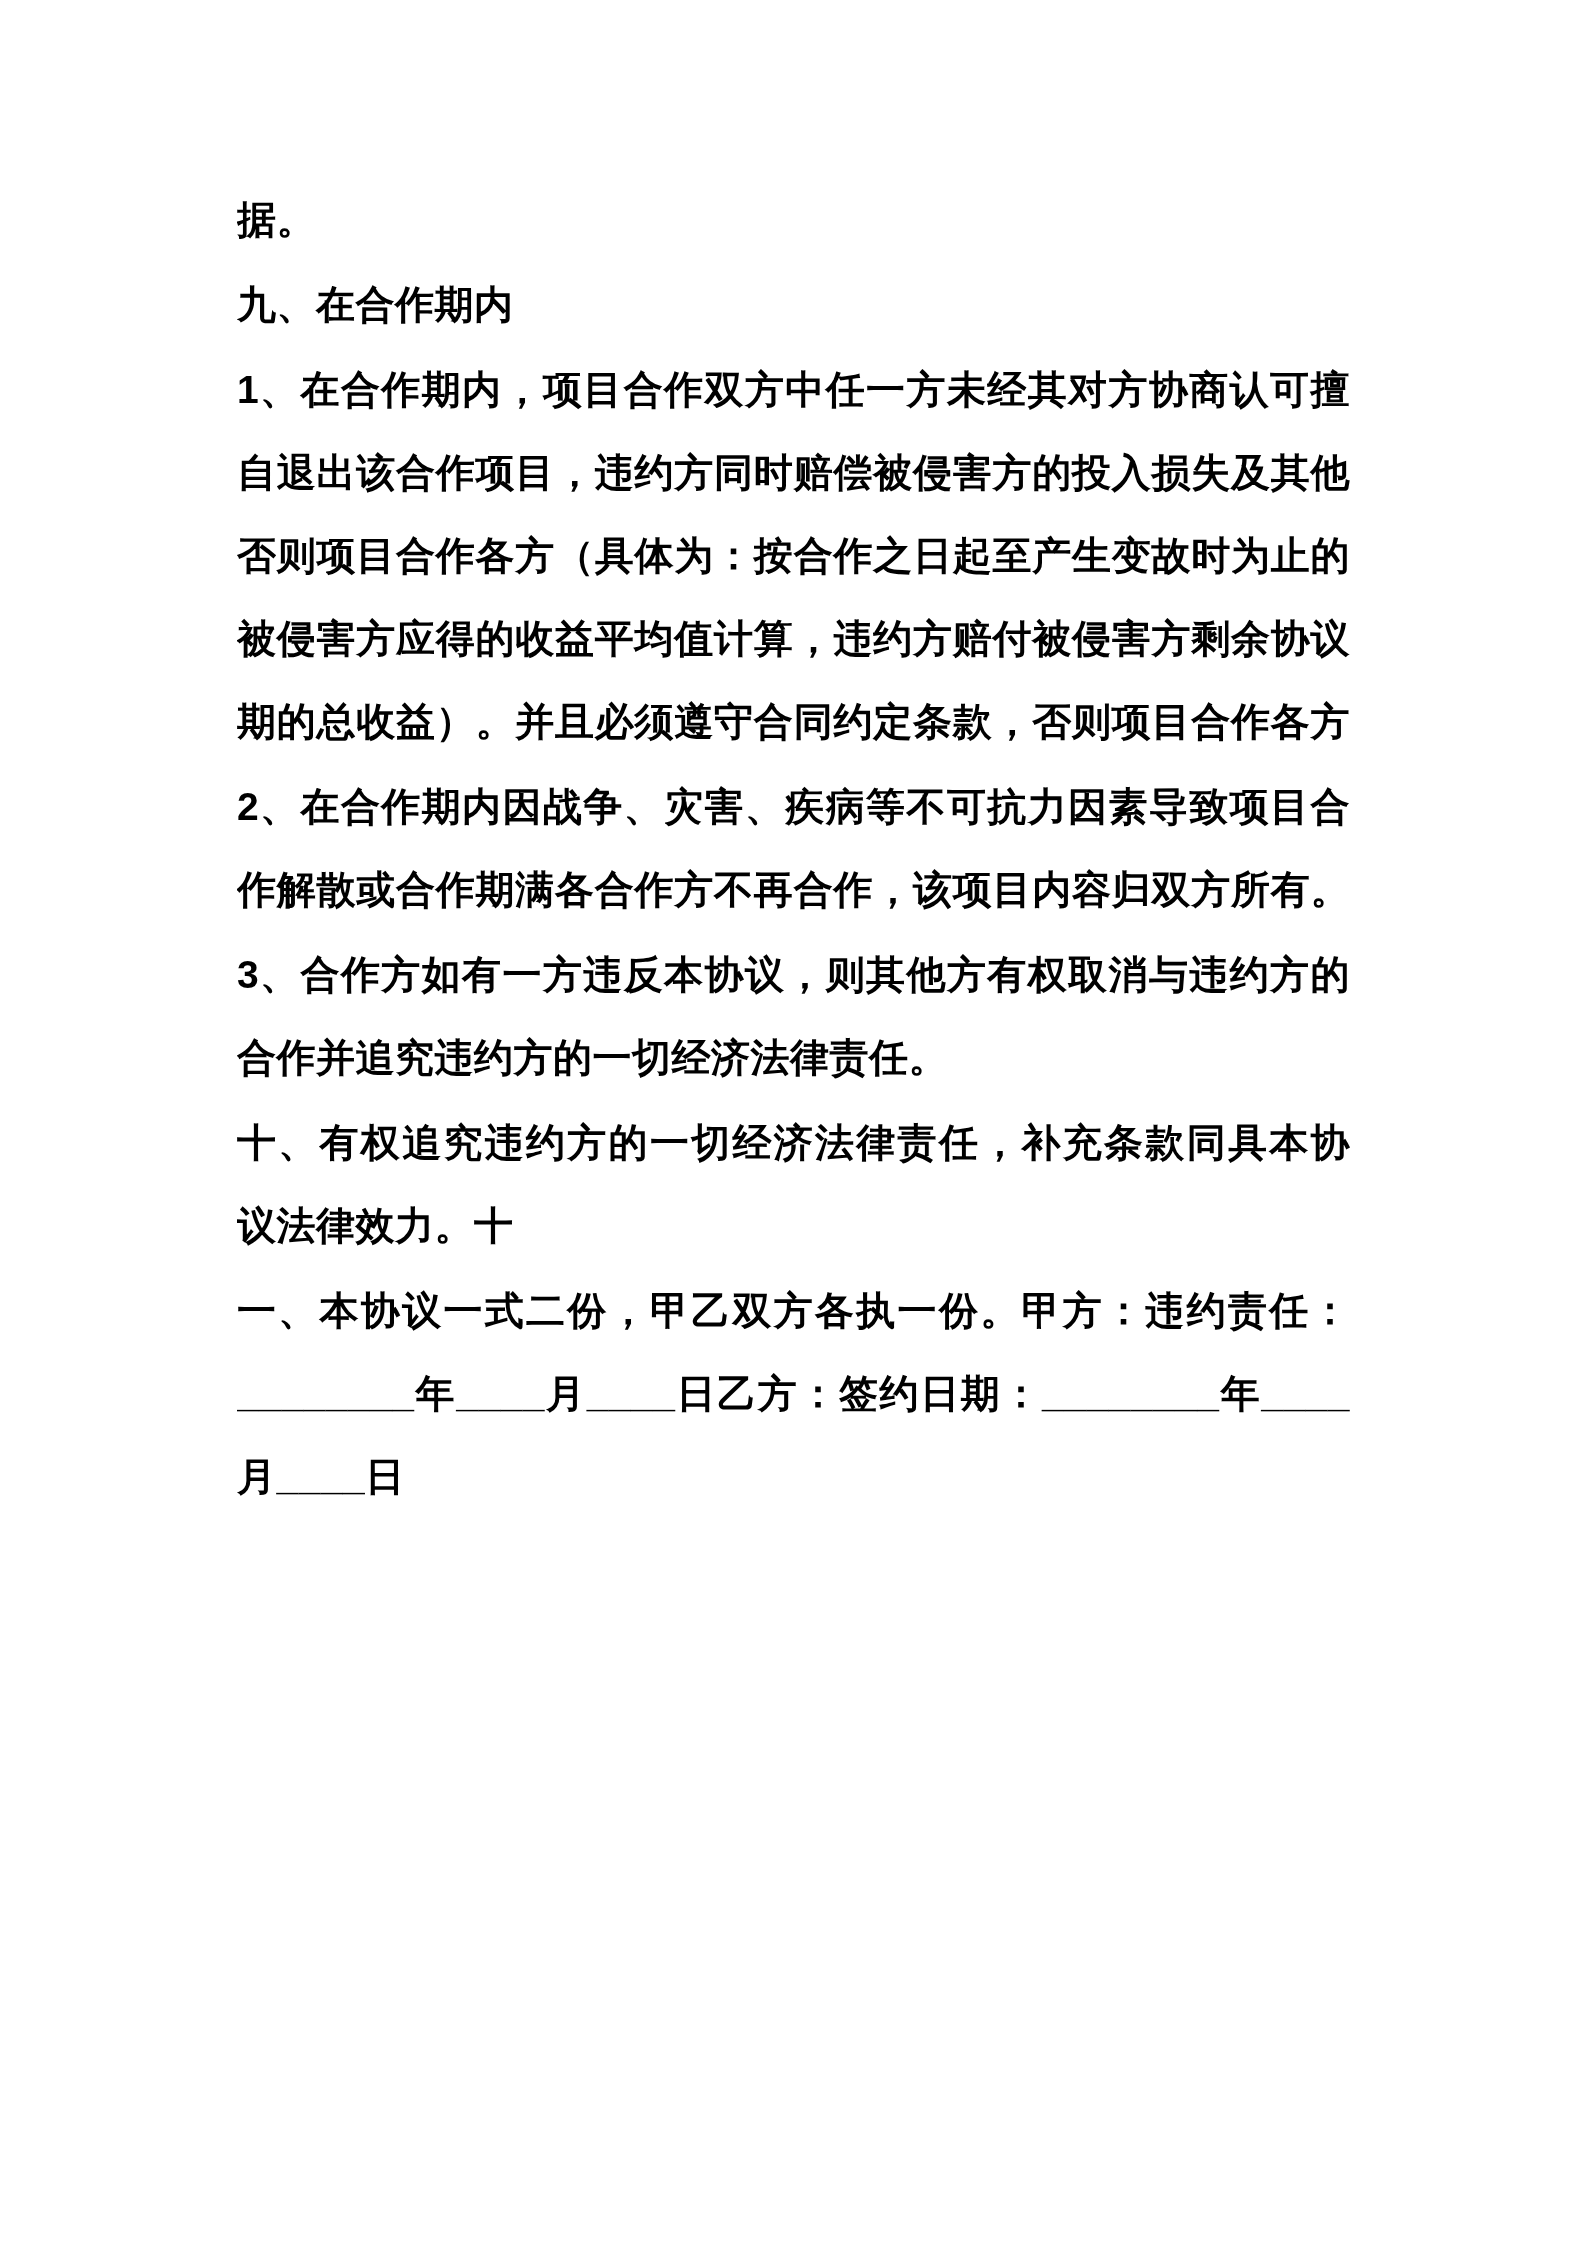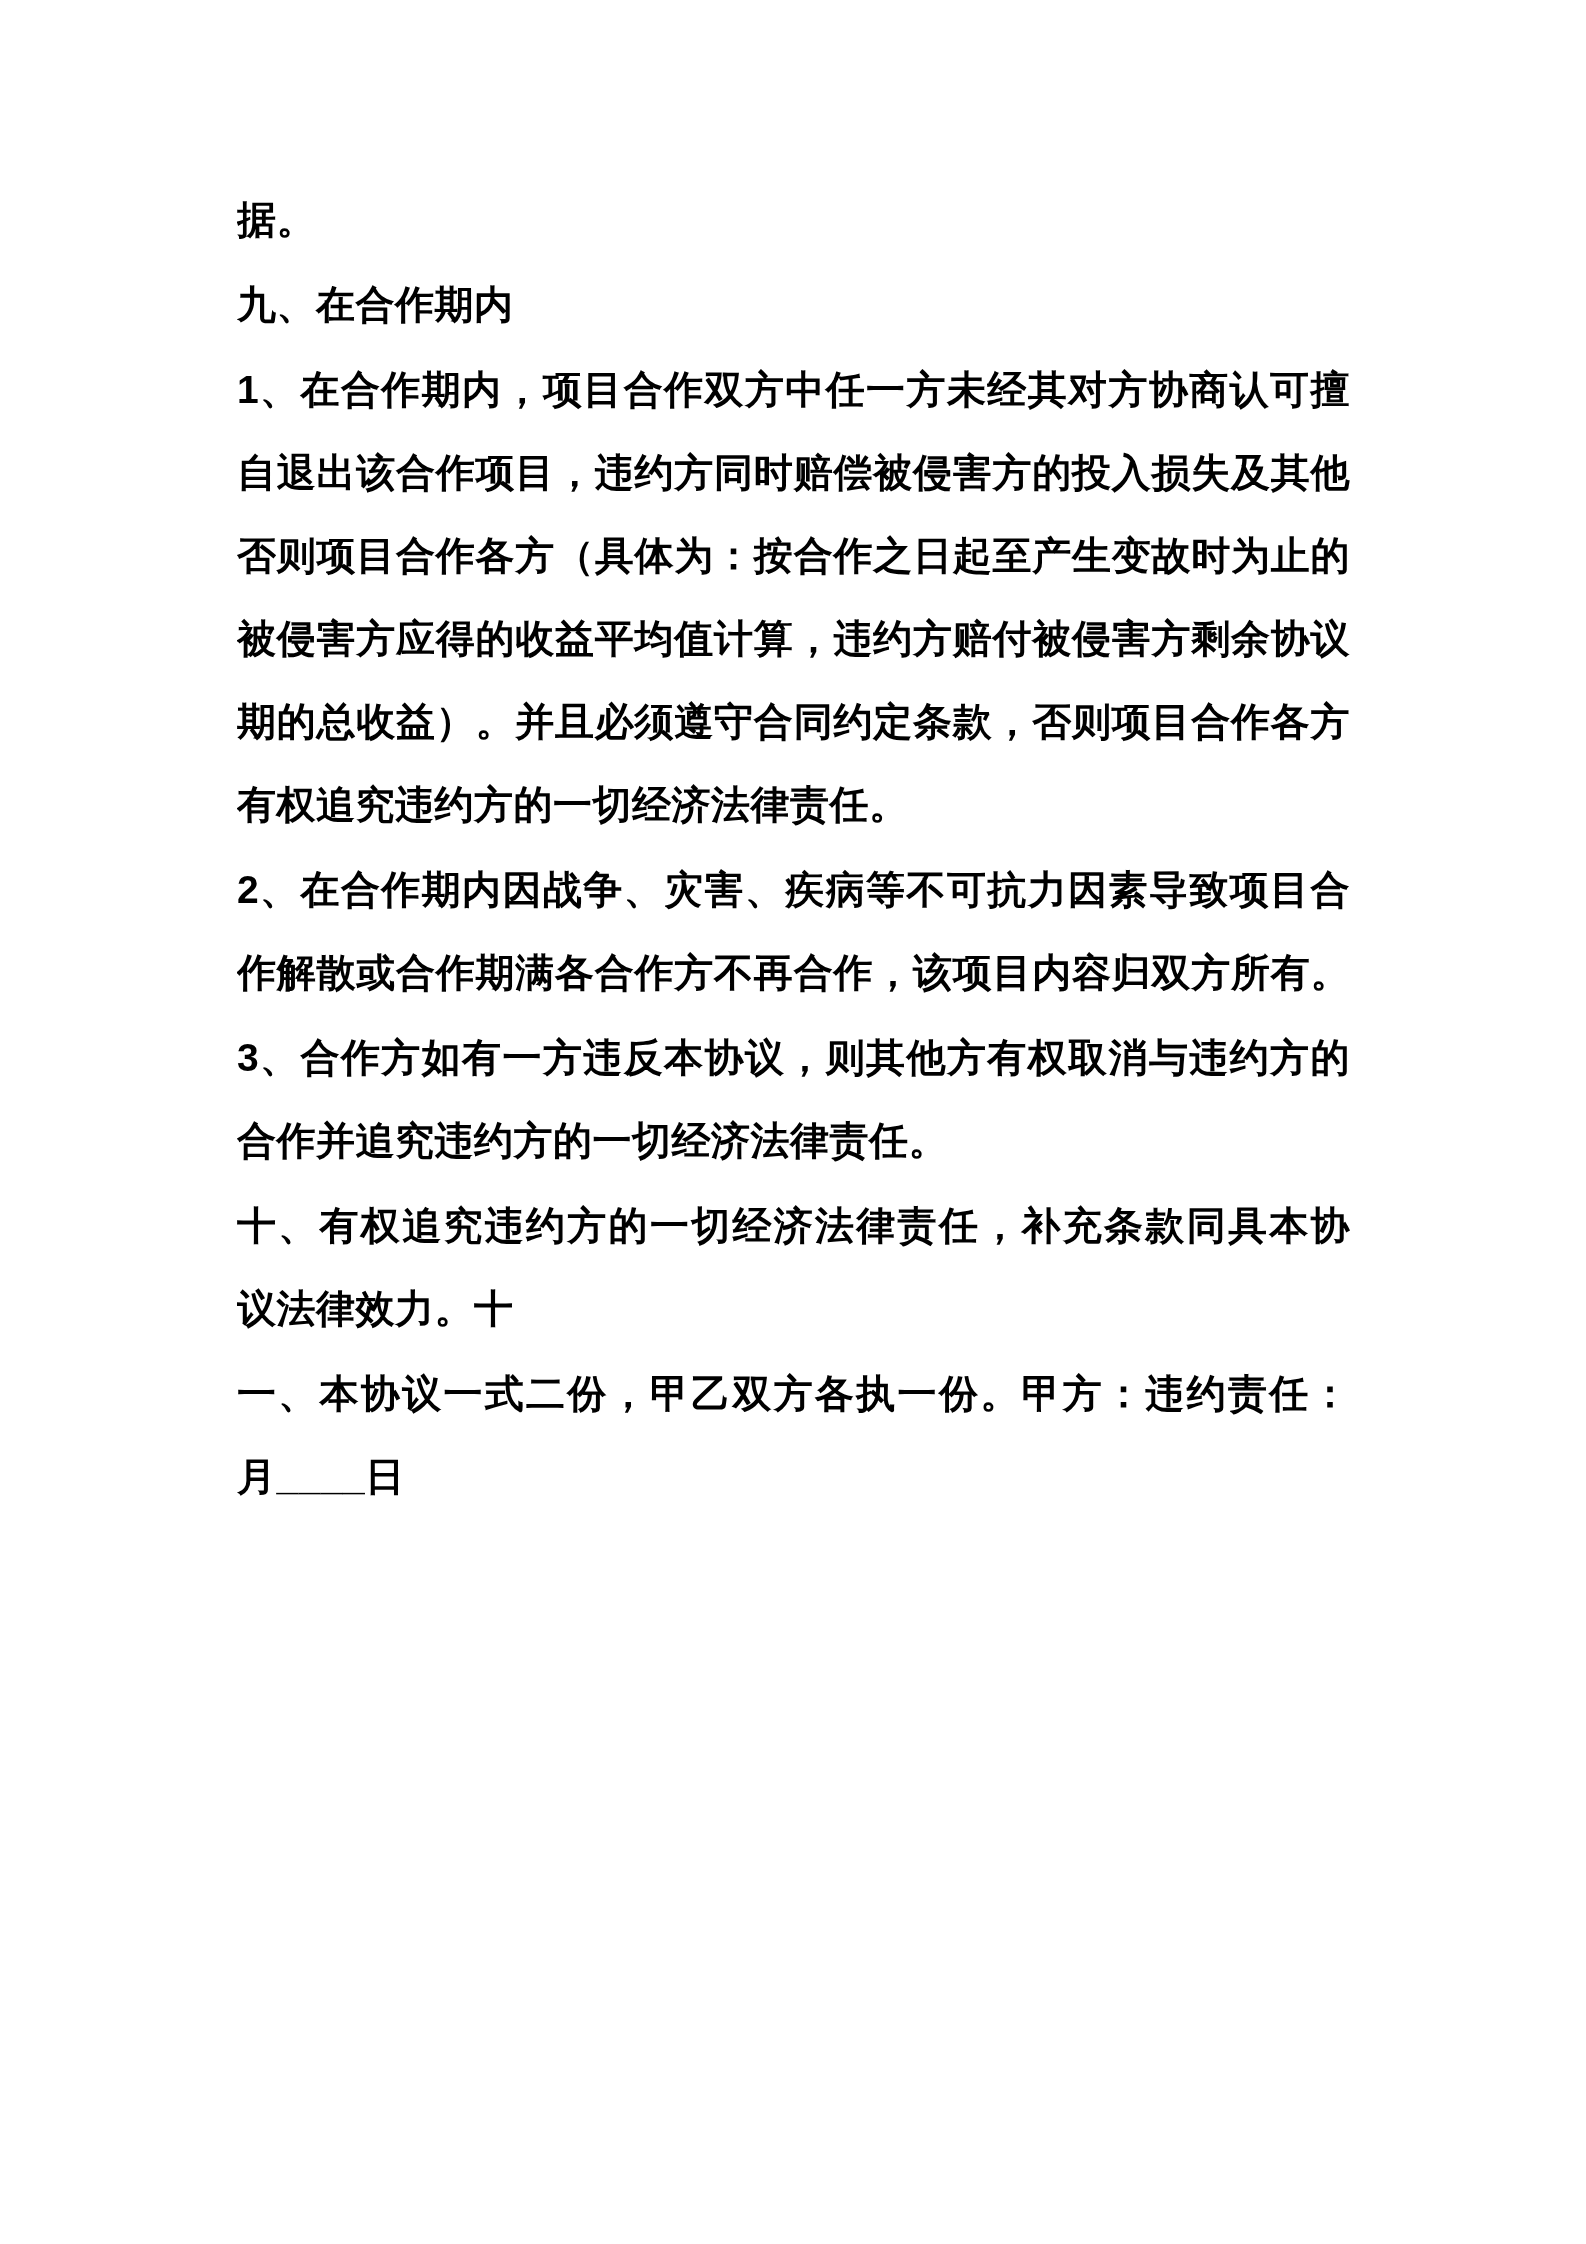--- a/index.html
+++ b/index.html
@@ -52,36 +52,36 @@
   <div class="para">
     <div class="line">九、在合作期内</div>
   </div>
 
   <div class="para">
     <div class="line fill">1、在合作期内，项目合作双方中任一方未经其对方协商认可擅</div>
     <div class="line fill">自退出该合作项目，违约方同时赔偿被侵害方的投入损失及其他</div>
     <div class="line fill">否则项目合作各方（具体为：按合作之日起至产生变故时为止的</div>
     <div class="line fill">被侵害方应得的收益平均值计算，违约方赔付被侵害方剩余协议</div>
     <div class="line fill">期的总收益）。并且必须遵守合同约定条款，否则项目合作各方</div>
-    <div class="line">有权追究违约方的一切经济法律责任。</div>
   </div>
 
   <div class="para">
     <div class="line fill">2、在合作期内因战争、灾害、疾病等不可抗力因素导致项目合</div>
     <div class="line fill">作解散或合作期满各合作方不再合作，该项目内容归双方所有。</div>
   </div>
 
   <div class="para">
     <div class="line fill">3、合作方如有一方违反本协议，则其他方有权取消与违约方的</div>
     <div class="line">合作并追究违约方的一切经济法律责任。</div>
   </div>
 
   <div class="para">
     <div class="line fill">十、有权追究违约方的一切经济法律责任，补充条款同具本协</div>
     <div class="line">议法律效力。十</div>
   </div>
 
   <div class="para">
     <div class="line fill">一、本协议一式二份，甲乙双方各执一份。甲方：违约责任：</div>
+    <div class="line fill">________年____月____日乙方：签约日期：________年____</div>
     <div class="line">月____日</div>
   </div>
 
 </div>
 
 </body></html>

